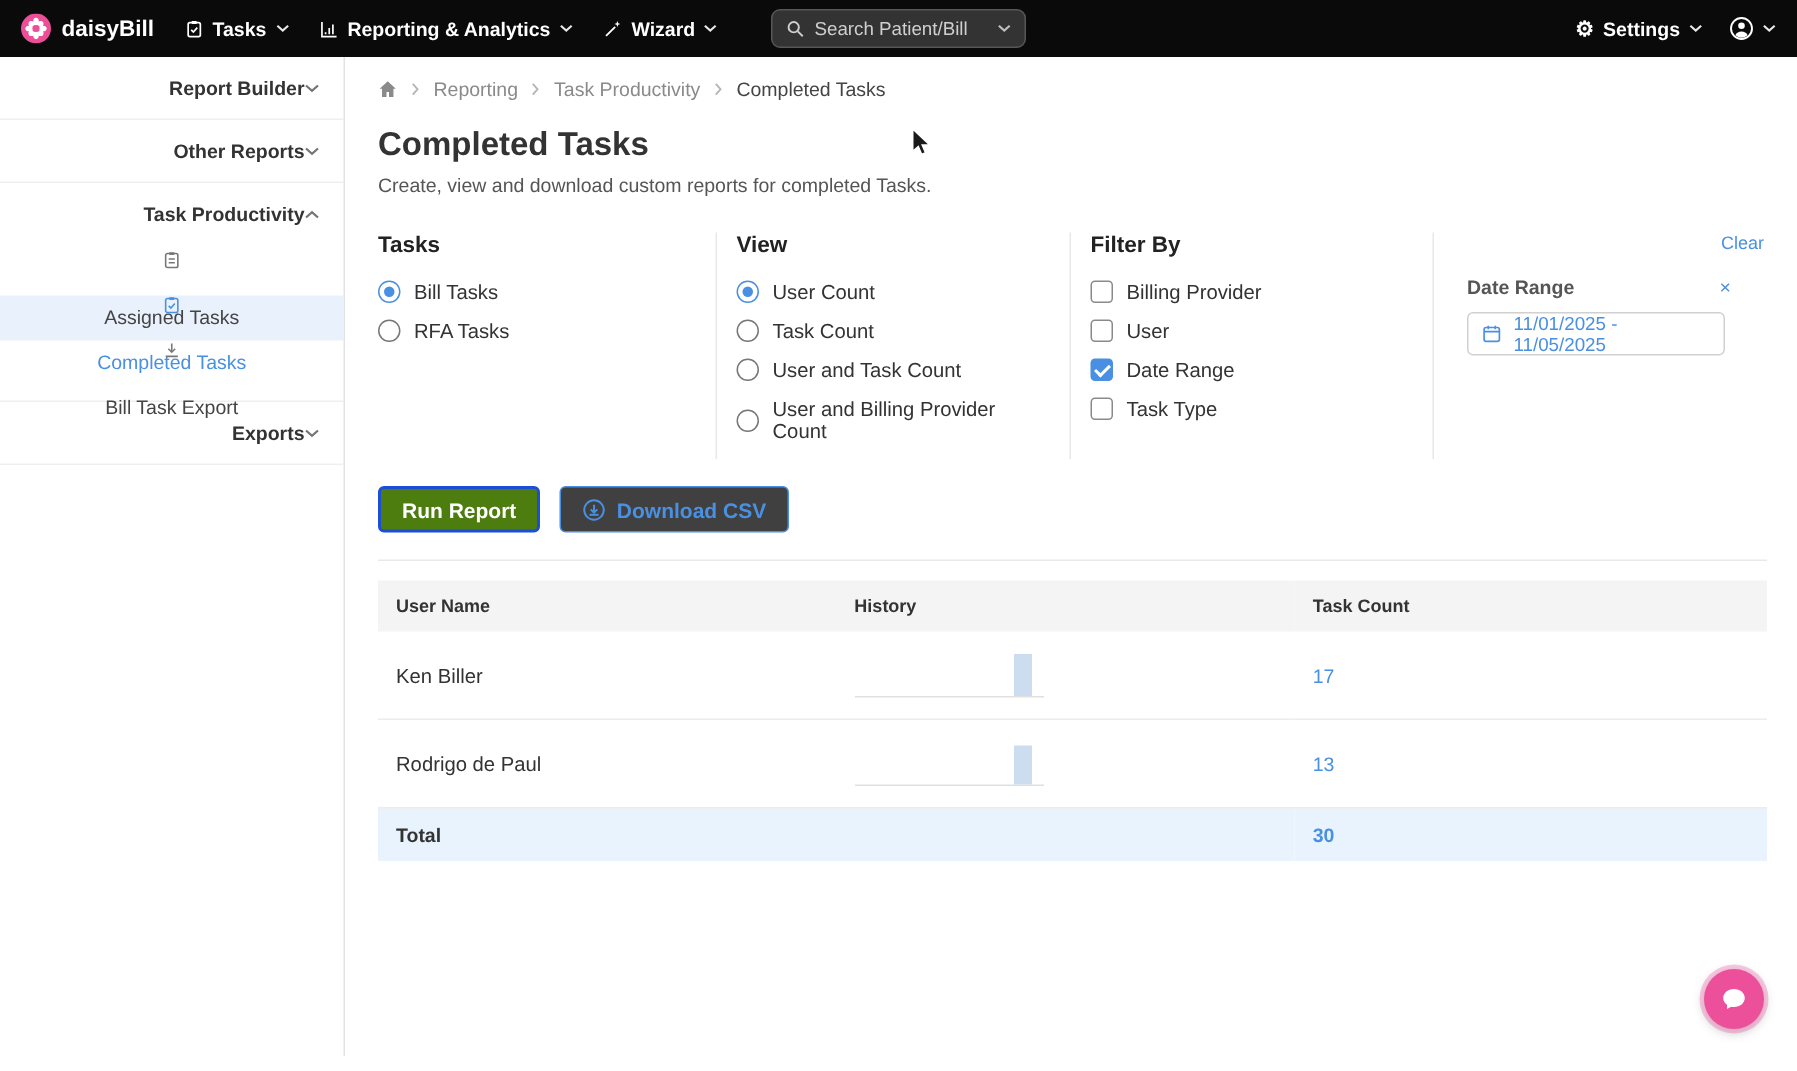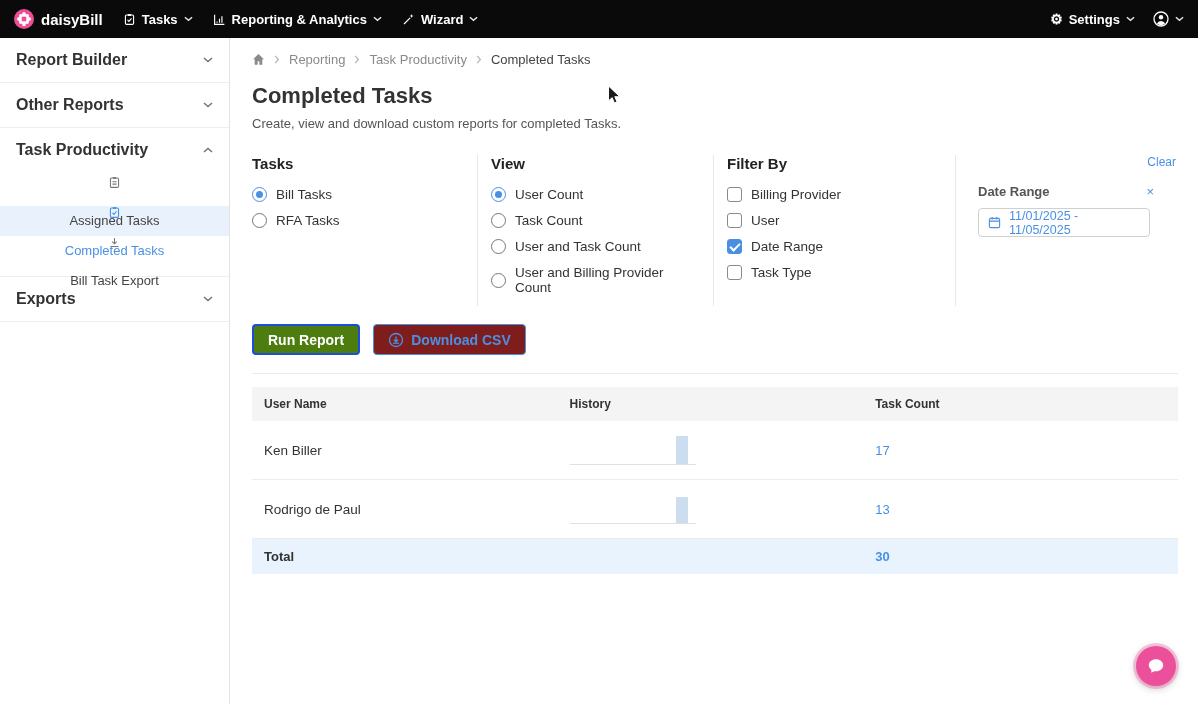--- a/index.html
+++ b/index.html
@@ -17,22 +17,22 @@
   .nav-search { position:absolute; left:50%; transform:translateX(-50%); top:6px; height:26px; width:170px;
     background:#333; border:1px solid #575757; border-radius:6px; display:flex; align-items:center; gap:7px;
     padding:0 9px; color:#cfcfcf; font-size:12.5px; cursor:text; }
   .nav-search .chev { margin-left:auto; }
   .nav-right { margin-left:auto; display:flex; align-items:center; gap:18px; }
   .gear-glyph { font-size:14px; line-height:1; }
 
   
   .layout { display:flex; height:676px; }
   .sidebar { width:230px; border-right:1px solid #e3e3e3; background:#fff; flex:none; }
-  .side-sec { padding:13px 16px; display:flex; justify-content:space-between; align-items:center;
-    font-size:16px; font-weight:700; color:#333; border-bottom:1px solid #efefef; cursor:pointer; }
+  .side-sec { padding:13px 16px; display:flex; justify-content:flex-end; align-items:center;
+    font-size:13px; font-weight:700; color:#333; border-bottom:1px solid #efefef; cursor:pointer; }
   .side-sec .chev { color:#666; }
   .side-items { padding:4px 0 10px; border-bottom:1px solid #efefef; }
   .side-item { height:30px; display:flex; align-items:center; gap:24px; padding:0 16px; font-size:13px; color:#444; cursor:pointer;flex-direction:column; }
   .side-item .icn { color:#777; display:flex; }
   .side-item.active { background:#e9f2fc; color:#4a90e2; }
   .side-item.active .icn { color:#4a90e2; }
 
   .main { flex:1; padding:14px 20px 4px 22px; position:relative; }
 
   
@@ -64,21 +64,21 @@
   .dr-label-row { margin-top:29px; display:flex; justify-content:space-between; align-items:center; padding-right:8px; }
   .dr-label { font-size:13px; font-weight:600; color:#555; }
   .dr-close { color:#4a90e2; font-size:13px; cursor:pointer; line-height:1; }
   .dr-input { margin-top:9px; width:172px; height:29px; border:1px solid #d0d0d0; border-radius:4px; background:#fff;
     display:flex; align-items:center; gap:8px; padding:0 9px; color:#4a90e2; font-size:12.5px; cursor:pointer; }
 
   
   .btn-row { margin-top:18px; display:flex; gap:13px; }
   .btn { height:31px; border-radius:4px; font-size:14px; display:inline-flex; align-items:center; gap:7px; padding:0 14px; cursor:pointer; font-family:inherit; }
   .btn-primary { background:#4d7c0f; border:2px solid #1d4ed8; color:#fff; font-weight:600; }
-  .btn-outline { background:#7f1d1d; border:1px solid #4a90e2; color:#4a90e2; font-weight:600; }
+  .btn-outline { background:#404040; border:1px solid #4a90e2; color:#4a90e2; font-weight:600; }
 
   
   .table-wrap { margin-top:18px; border-top:1px solid #e9e9e9; padding-top:13px; }
   table { width:100%; border-collapse:collapse; }
   thead th { background:#f4f4f4; text-align:left; font-size:12px; font-weight:700; color:#333; padding:10px 12px; }
   thead th:nth-child(1){ width:33%; } thead th:nth-child(2){ width:33%; }
   tbody td { padding:14px 12px; border-bottom:1px solid #ececec; font-size:13.5px; color:#333; vertical-align:middle; }
   td.count a { color:#4a90e2; text-decoration:none; font-size:13px; cursor:pointer; }
   .spark { width:126px; height:30px; border-bottom:1px solid #e0e0e0; position:relative; }
   .spark .bar { position:absolute; right:8px; bottom:0; width:12px; background:#ccddf0; }
@@ -153,20 +153,32 @@
             <path d="M2.5 13.5L10 6"></path>
             <path d="M11.8 1.2l.7 1.8 1.8.7-1.8.7-.7 1.8-.7-1.8-1.8-.7 1.8-.7z" fill="currentColor" stroke="none"></path>
           </svg>
       </span>
       <span>Wizard</span>
       <svg class="chev" width="9" height="6" viewBox="0 0 10 6">
           <path d="M1 1l4 3.5L9 1" fill="none" stroke="currentColor" stroke-width="1.6"></path>
         </svg>
     </div>
 
+    <div class="nav-search">
+      <span style="display:flex">
+        <svg width="12" height="12" viewBox="0 0 14 14" fill="none" stroke="currentColor" stroke-width="1.5">
+            <circle cx="6" cy="6" r="4"></circle>
+            <path d="M9.2 9.2L13 13"></path>
+          </svg>
+      </span>
+      <span>Search Patient/Bill</span>
+      <svg class="chev" width="9" height="6" viewBox="0 0 10 6">
+          <path d="M1 1l4 3.5L9 1" fill="none" stroke="currentColor" stroke-width="1.6"></path>
+        </svg>
+    </div>
 
     <div class="nav-right">
       <div class="nav-item">
         <span class="gear-glyph">⚙</span>
         <span>Settings</span>
         <svg class="chev" width="9" height="6" viewBox="0 0 10 6">
             <path d="M1 1l4 3.5L9 1" fill="none" stroke="currentColor" stroke-width="1.6"></path>
           </svg>
       </div>
       <div class="nav-item">

